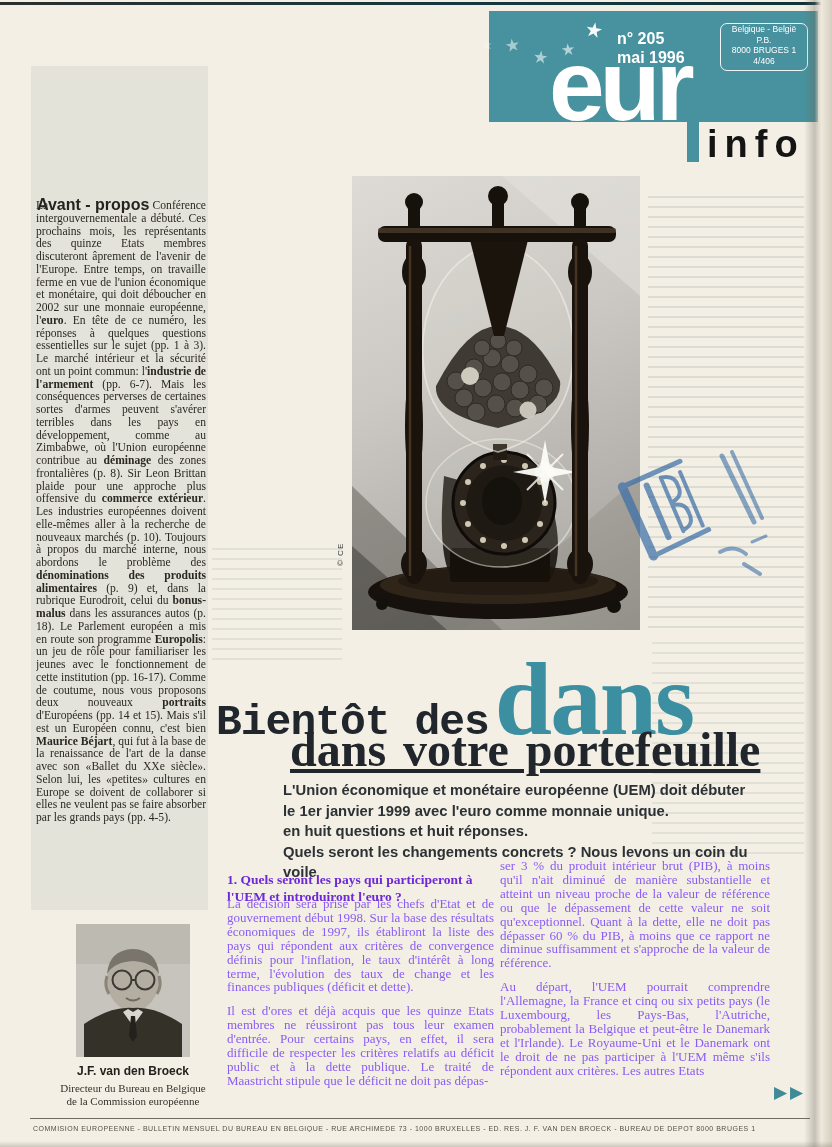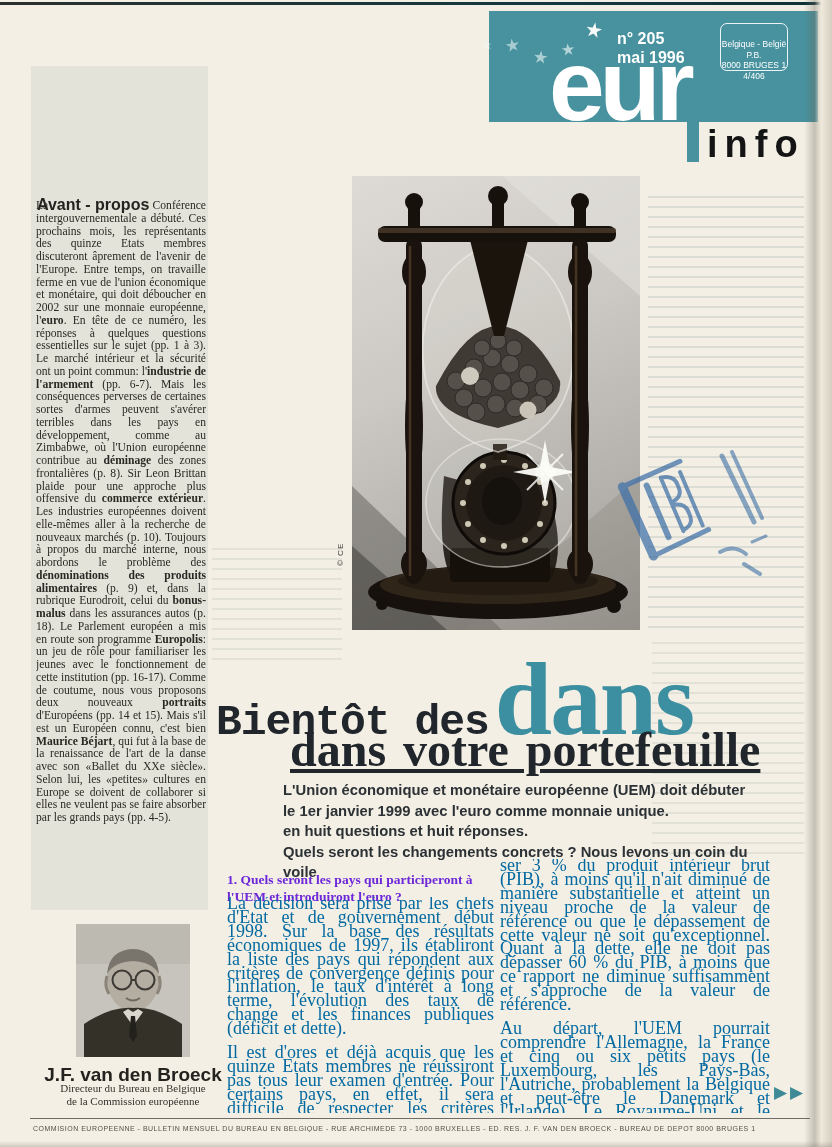--- a/index.html
+++ b/index.html
@@ -13,24 +13,24 @@
     background:linear-gradient(90deg,#2a2f2e,#14383f 60%,#0e3238); }
 
   
   .masthead { position:absolute; left:489px; top:11px; width:329px; height:111px;
     background:#47929e; }
   .star { position:absolute; color:rgba(240,248,248,.75);
     font-family:"DejaVu Sans", sans-serif; line-height:1; }
   .issue { position:absolute; left:128px; top:18px; color:#fff;
     font-family:"Liberation Sans", sans-serif; font-size:16px; font-weight:600;
     line-height:19px; white-space:pre-line; }
-  .postalbox { position:absolute; left:231px; top:12px; width:68px; height:48px;
+  .postalbox { position:absolute; left:231px; top:12px; width:88px; height:48px;
     border:1px solid rgba(255,255,255,.9); border-radius:7px;
     color:#fff; font-family:"Liberation Sans", sans-serif; font-size:8.5px;
-    line-height:10.5px; text-align:center; padding-top:15px; }
+    line-height:10.5px; text-align:center; padding-top:0; }
   .wordmark { position:absolute; left:60px; top:24px; color:#fff;
     font-family:"Liberation Sans", sans-serif; font-weight:bold;
     font-size:100px; letter-spacing:-5px; line-height:1; }
   .wordstem { position:absolute; left:198px; top:111px; width:12px; height:40px;
     background:#47929e; }
   .wordsub { position:absolute; left:218px; top:114px; color:#141414;
     font-family:"Liberation Sans", sans-serif; font-weight:bold;
     font-size:38px; letter-spacing:7px; line-height:1; }
 
   
@@ -41,21 +41,21 @@
     font-size:16px; color:#24231f; }
   .ed-text { position:absolute; left:36px; top:200px; width:170px; height:708px;
     overflow:hidden; font-size:11.6px; line-height:12.75px;
     text-align:justify; color:#2a2823; }
   .ed-text .bold { font-weight:bold; }
 
   .portrait { position:absolute; left:76px; top:924px; width:114px; height:133px;
     background:#c9c6bf; overflow:hidden; }
   .author-name { position:absolute; left:33px; top:1064px; width:200px;
     text-align:center; font-family:"Liberation Sans", sans-serif;
-    font-weight:bold; font-size:19px; color:#23221e; }
+    font-weight:bold; font-size:12px; color:#23221e; }
   .author-role { position:absolute; left:30px; top:1082px; width:206px;
     text-align:center; font-size:11px; line-height:12.5px; color:#33312c; }
 
   
   .photo { position:absolute; left:352px; top:176px; width:288px; height:454px;
     background:linear-gradient(155deg,#dedbd6 0%,#ccc9c4 40%,#b3b0ab 75%,#999691 100%);
     overflow:hidden; }
   .credit { position:absolute; left:336px; top:566px; font-size:8px;
     font-family:"Liberation Sans", sans-serif; color:#3a3a36;
     transform:rotate(-90deg); transform-origin:left top; letter-spacing:1px; }
@@ -84,22 +84,22 @@
     font-family:"Liberation Serif", serif; font-weight:bold; font-size:48px;
     color:#20262b; letter-spacing:0; word-spacing:5px; white-space:nowrap;text-decoration:underline; }
 
   .standfirst { position:absolute; left:283px; top:780px; width:500px;
     font-family:"Liberation Sans", sans-serif; font-weight:bold;
     font-size:14.8px; line-height:20.5px; color:#2c3135; }
 
   
   .q-heading { position:absolute; left:227px; top:872px; width:268px;
     font-weight:bold; font-size:13.5px; line-height:16.5px; color:#6d28d9; }
-  .col { position:absolute; font-size:18px; line-height:13.9px;
-    text-align:justify; color:#0369a1; }
+  .col { position:absolute; font-size:13px; line-height:13.9px;
+    text-align:justify; color:#8b5cf6; }
   .col p + p { margin-top:10px; }
   .col-1 { left:227px; top:897px; width:267px; height:216px; overflow:hidden; }
   .col-2 { left:500px; top:859px; width:270px; height:254px; overflow:hidden; }
 
   .cont-arrows { position:absolute; left:774px; top:1082px;
     color:#3e8a96; font-size:17px; letter-spacing:3px;
     font-family:"DejaVu Sans", sans-serif; }
 
   
   .footrule { position:absolute; left:30px; top:1118px; width:780px; height:1px;

